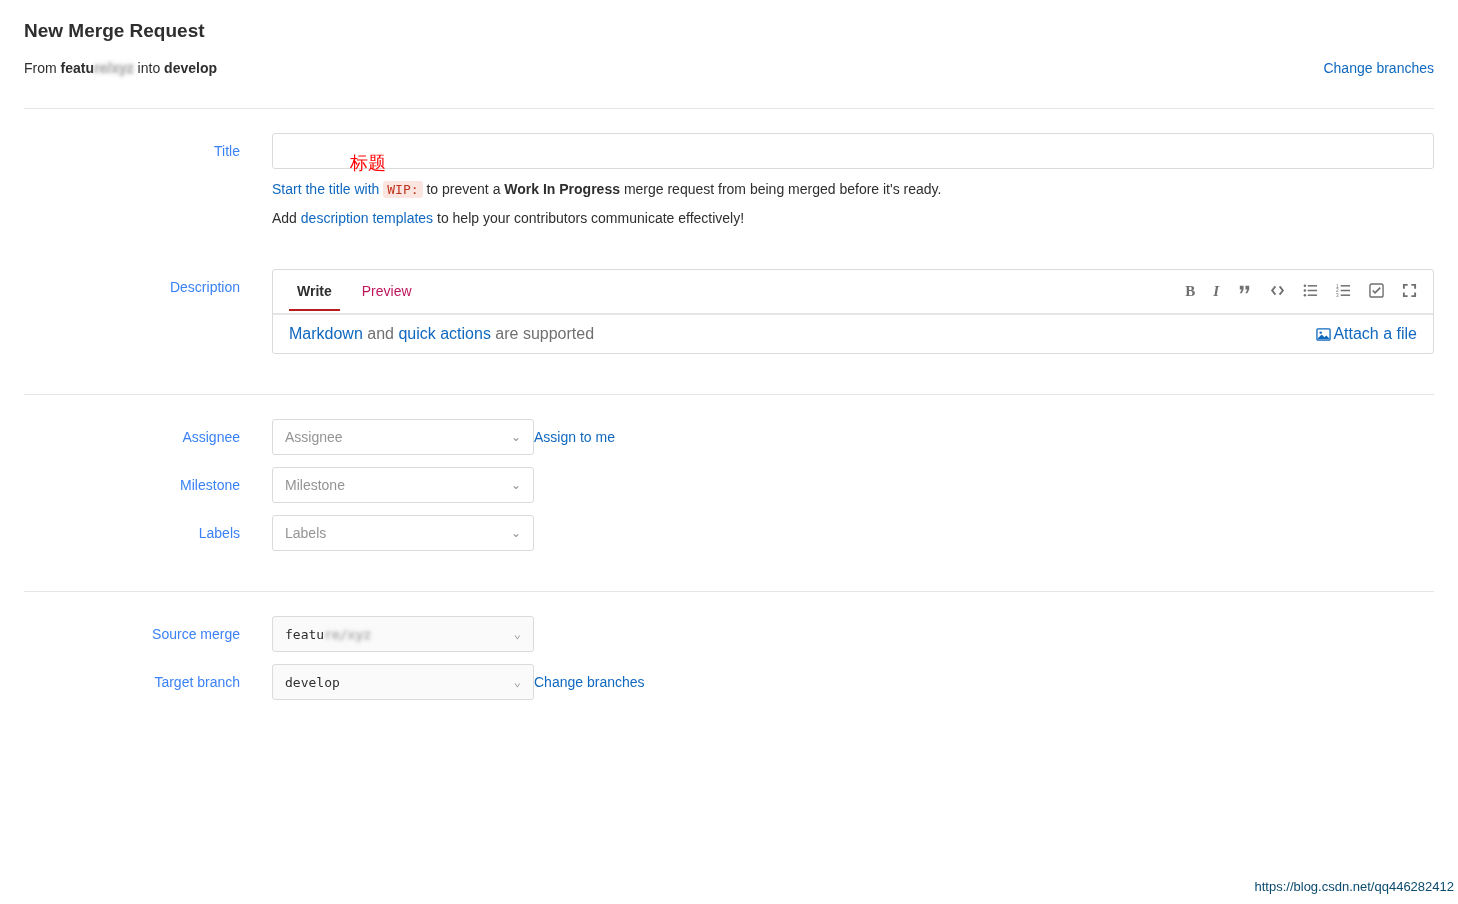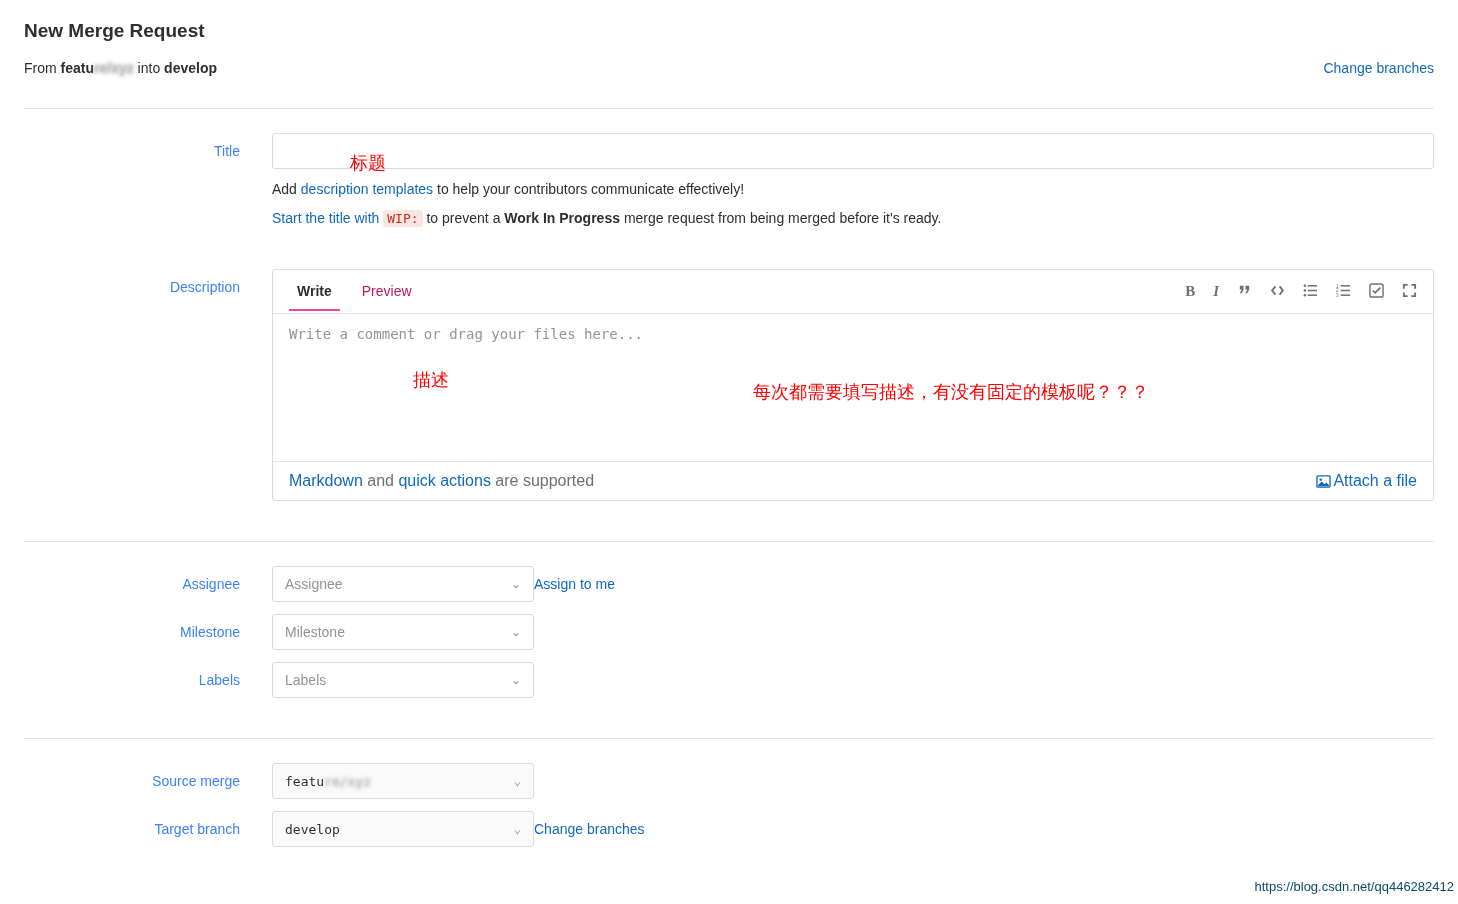--- a/index.html
+++ b/index.html
@@ -14,21 +14,21 @@
   .form-row { display: flex; align-items: flex-start; margin-bottom: 12px; }
   .form-row .label-col { width: 248px; text-align: right; padding-right: 32px; padding-top: 10px; color: #3b82f6; }
   .form-row .field-col { flex: 1; position: relative; }
   .text-input { width: 100%; height: 36px; border: 1px solid #dbdbdb; border-radius: 3px; padding: 0 10px; font-size: 14px; }
   .help-text { margin-top: 10px; color: #2e2e2e; font-size: 14px; line-height: 1.5; }
   .help-text + .help-text { margin-top: 8px; }
   code.wip { background: #fbe5e1; color: #c0341d; padding: 1px 4px; border-radius: 3px; font-family: "SFMono-Regular", Consolas, monospace; font-size: 13px; }
   .editor-box { border: 1px solid #dbdbdb; border-radius: 3px; background: #fff; }
   .editor-tabs { display: flex; align-items: center; padding: 0 16px; border-bottom: 1px solid #e5e5e5; height: 44px; }
   .tab { padding: 11px 8px 10px; margin-right: 14px; font-size: 14px; color: #be185d; cursor: pointer; border-bottom: 2px solid transparent; }
-  .tab.active { font-weight: 700; color: #2e2e2e; border-bottom: 2px solid #ec4899; }
+  .tab.active { font-weight: 700; color: #2e2e2e; border-bottom: 2px solid #b91c1c; }
   .toolbar { margin-left: auto; display: flex; gap: 18px; color: #707070; }
   .toolbar span { cursor: pointer; font-size: 15px; }
   .bold-ic { font-weight: 700; font-family: Georgia, serif; }
   .italic-ic { font-style: italic; font-family: Georgia, serif; font-weight: 700; }
   .editor-body { padding: 12px 16px; min-height: 140px; position: relative; }
   .editor-body textarea { width: 100%; height: 120px; border: none; resize: none; font-family: "SFMono-Regular", Consolas, monospace; font-size: 14px; color: #2e2e2e; outline: none; }
   .editor-body textarea::placeholder { color: #949494; }
   .editor-footer { display: flex; justify-content: space-between; align-items: center; padding: 10px 16px; border-top: 1px solid #e5e5e5; font-size: 16px; }
   .editor-footer .left { color: #707070; }
   .attach { color: #1068bf; display: flex; align-items: center; gap: 2px; cursor: pointer; }
@@ -55,30 +55,30 @@
 </div>
 
 <hr class="sep">
 
 <div class="form-row">
   <div class="label-col">Title</div>
   <div class="field-col">
     <input type="text" class="text-input" style="">
     <div class="annot" style="left:78px; top:6px;">标题</div>
     <div class="help-text">
-      <span>Add </span>
-      <span class="link">description templates</span>
-      <span> to help your contributors communicate effectively!</span>
-    </div>
-    <div class="help-text">
       <span class="link">Start the title with </span>
       <code class="wip">WIP:</code>
       <span> to prevent a </span>
       <b>Work In Progress</b>
       <span> merge request from being merged before it's ready.</span>
+    </div>
+    <div class="help-text">
+      <span>Add </span>
+      <span class="link">description templates</span>
+      <span> to help your contributors communicate effectively!</span>
     </div>
   </div>
 </div>
 
 <div class="spacer"></div>
 
 <div class="form-row">
   <div class="label-col">Description</div>
   <div class="field-col">
     <div class="editor-box">
@@ -123,25 +123,20 @@
                 <rect x="1" y="1" width="14" height="14" rx="2" fill="none" stroke="currentColor" stroke-width="1.5"></rect>
                 <path d="M4 8l2.5 2.5L12 5" fill="none" stroke="currentColor" stroke-width="1.8"></path>
               </svg>
           </span>
           <span>
             <svg class="ic" viewBox="0 0 16 16">
                 <path d="M1 1h5v2H3v3H1V1zm14 0v5h-2V3h-3V1h5zM1 15v-5h2v3h3v2H1zm14 0h-5v-2h3v-3h2v5z"></path>
               </svg>
           </span>
         </div>
-      </div>
-      <div class="editor-body">
-        <textarea placeholder="Write a comment or drag your files here..." style=""></textarea>
-        <div class="annot" style="left:140px; top:42px;">描述</div>
-        <div class="annot" style="left:480px; top:54px;">每次都需要填写描述，有没有固定的模板呢？？？</div>
       </div>
       <div class="editor-footer">
         <div class="left">
           <span class="link">Markdown</span><span> and </span><span class="link">quick actions</span><span> are supported</span>
         </div>
         <div class="attach">
           <svg class="ic" viewBox="0 0 16 16">
               <rect x="1" y="2" width="14" height="12" rx="1" fill="none" stroke="currentColor" stroke-width="1.4"></rect>
               <circle cx="5" cy="6" r="1.3"></circle>
               <path d="M2 12l4-4 3 3 2-2 3 3v1H2z"></path>

